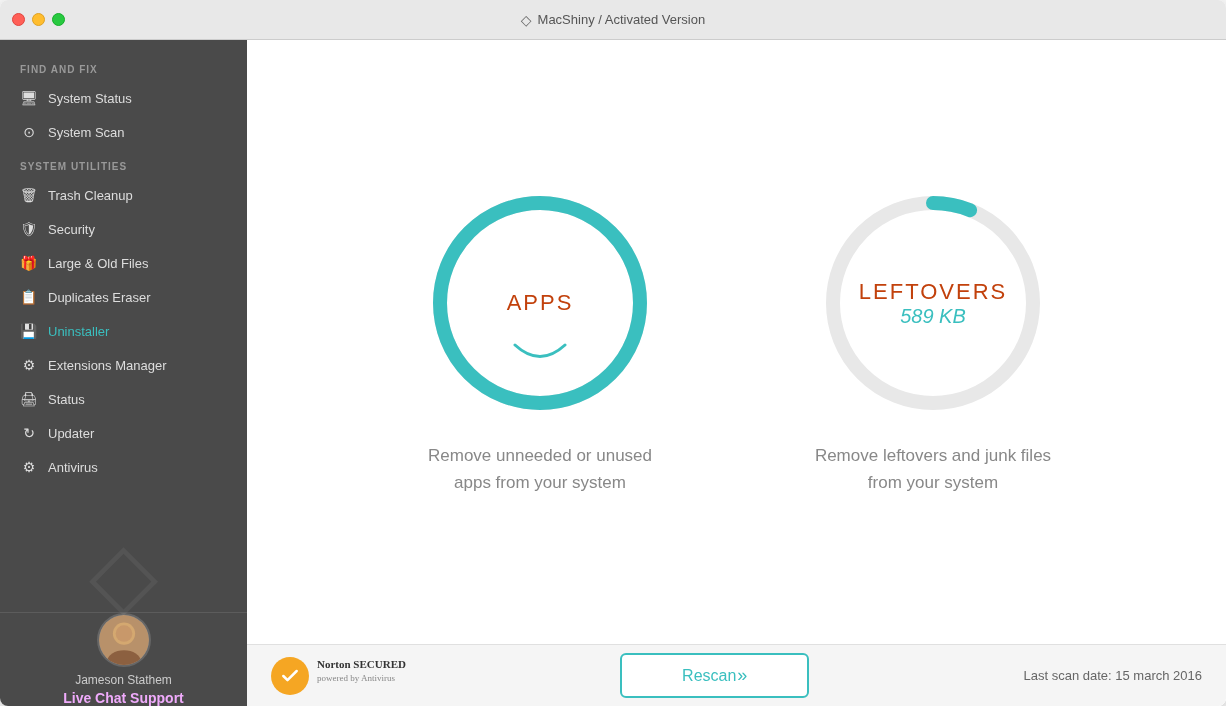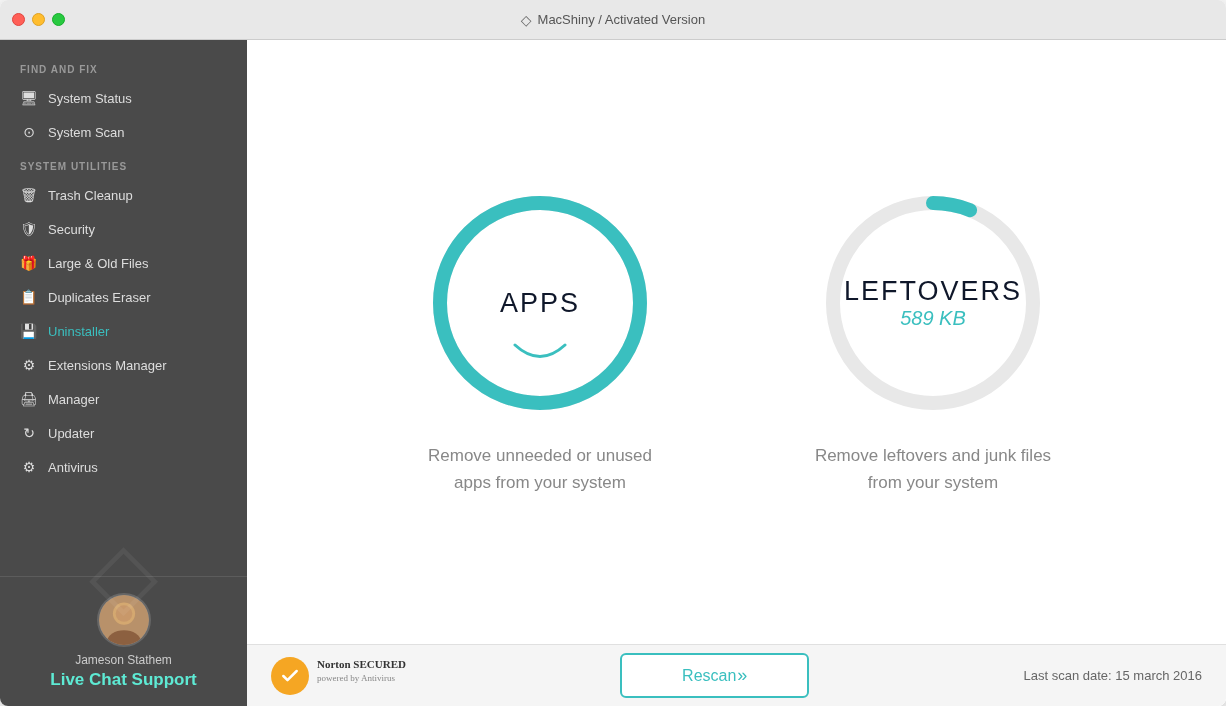--- a/index.html
+++ b/index.html
@@ -88,39 +88,38 @@
       bottom: 80px;
       left: 50%;
       transform: translateX(-50%);
       font-size: 90px;
       color: rgba(255,255,255,0.06);
       pointer-events: none;
     }
 
     
     .sidebar-footer {
-      padding: 16px;
       display: flex;
       flex-direction: column;
       align-items: center;
       border-top: 1px solid rgba(255,255,255,0.1);
     }
     .avatar {
       width: 54px; height: 54px;
       border-radius: 50%;
       background: #888;
       overflow: hidden;
       display: flex;
       align-items: center;
       justify-content: center;
       margin-bottom: 6px;
       border: 2px solid #666;
     }
     .user-name { color: #ccc; font-size: 12px; margin-bottom: 3px; }
-    .live-chat { color: #5eead4; font-size: 17px; font-weight: 700; cursor: pointer; }
+    .live-chat { color: #f0abfc; font-size: 14px; font-weight: 700; cursor: pointer; }
 
     
     .content-area {
       flex: 1;
       background: #fff;
       display: flex;
       flex-direction: column;
     }
     .content-main {
       flex: 1;
@@ -173,23 +172,23 @@
       position: absolute;
       top: 50%;
       left: 50%;
       transform: translate(-50%, -50%);
       display: flex;
       flex-direction: column;
       align-items: center;
       justify-content: center;
     }
     .circle-label-text {
-      font-size: 27px;
+      font-size: 22px;
       font-weight: 300;
-      color: #0f172a;
+      color: #c2410c;
       letter-spacing: 2px;
     }
     .circle-sub-text {
       font-size: 20px;
       font-weight: 400;
       color: #3abfbf;
       font-style: italic;
     }
 
     
@@ -311,21 +310,21 @@
         <div class="nav-item active">
           <span class="nav-icon">💾</span>
           <span class="nav-label">Uninstaller</span>
         </div>
         <div class="nav-item">
           <span class="nav-icon">⚙</span>
           <span class="nav-label">Extensions Manager</span>
         </div>
         <div class="nav-item">
           <span class="nav-icon">🖨</span>
-          <span class="nav-label">Manager</span>
+          <span class="nav-label">Status</span>
         </div>
         <div class="nav-item">
           <span class="nav-icon">↻</span>
           <span class="nav-label">Updater</span>
         </div>
         <div class="nav-item">
           <span class="nav-icon">⚙</span>
           <span class="nav-label">Antivirus</span>
         </div>
       </div>

